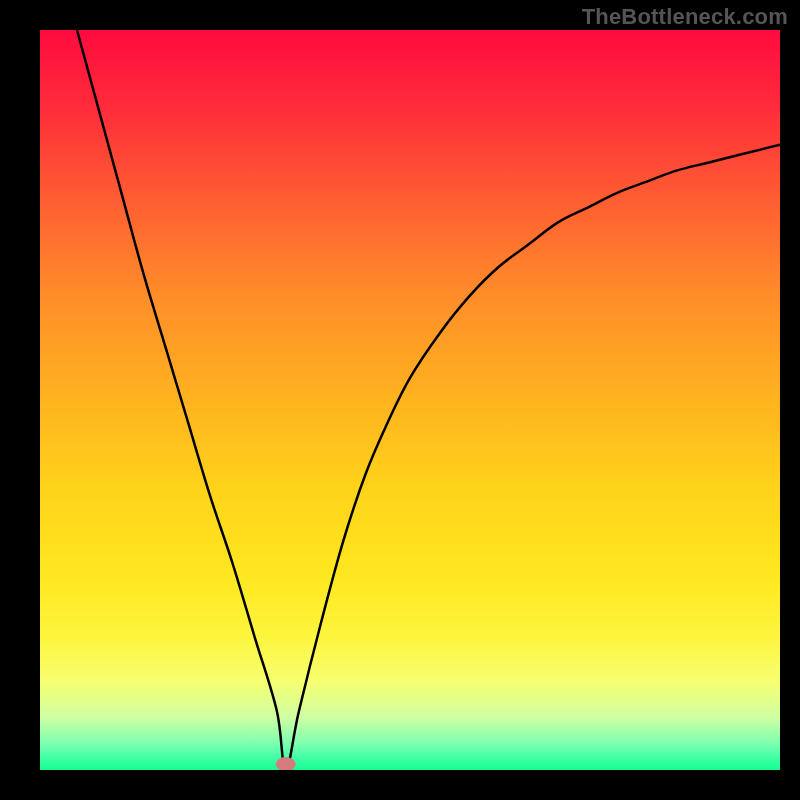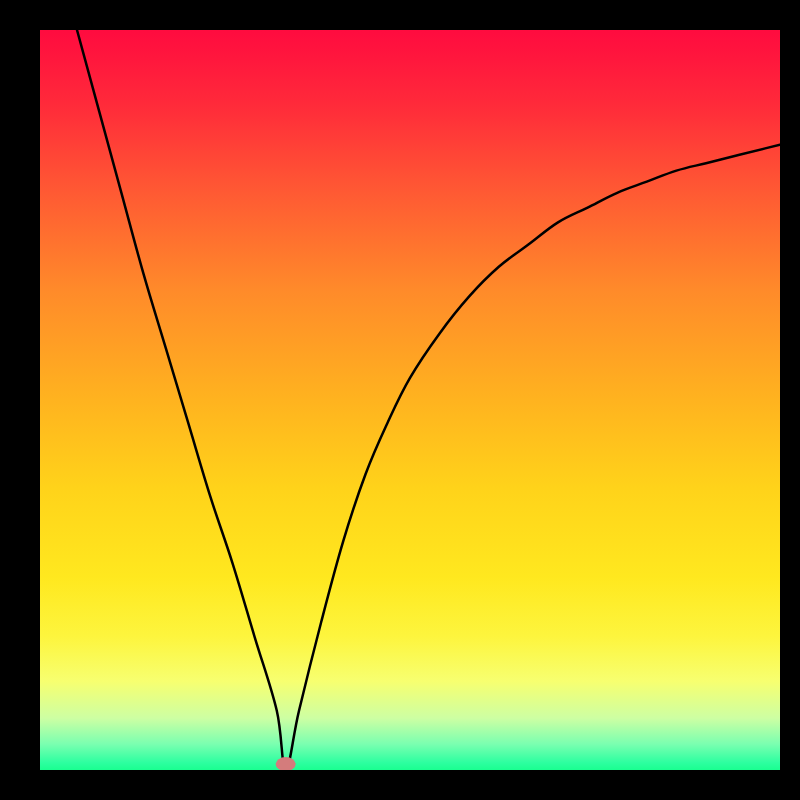--- a/index.html
+++ b/index.html
@@ -34,20 +34,21 @@
     height: 740px;
   }
   svg {
     display: block;
   }
 </style>
 </head>
 <body>
 
 <div class="frame">
+  <div class="watermark">TheBottleneck.com</div>
 
   <div class="plot">
     <svg id="plot-svg" xmlns="http://www.w3.org/2000/svg" width="740" height="740" viewBox="0 0 740 740">
         <defs>
           <linearGradient id="bg-grad" x1="0" y1="0" x2="0" y2="1">
             <stop offset="0%" stop-color="#ff0b3f"></stop>
             <stop offset="10%" stop-color="#ff2a3a"></stop>
             <stop offset="22%" stop-color="#ff5a33"></stop>
             <stop offset="35%" stop-color="#ff8a2a"></stop>
             <stop offset="50%" stop-color="#ffb31f"></stop>

